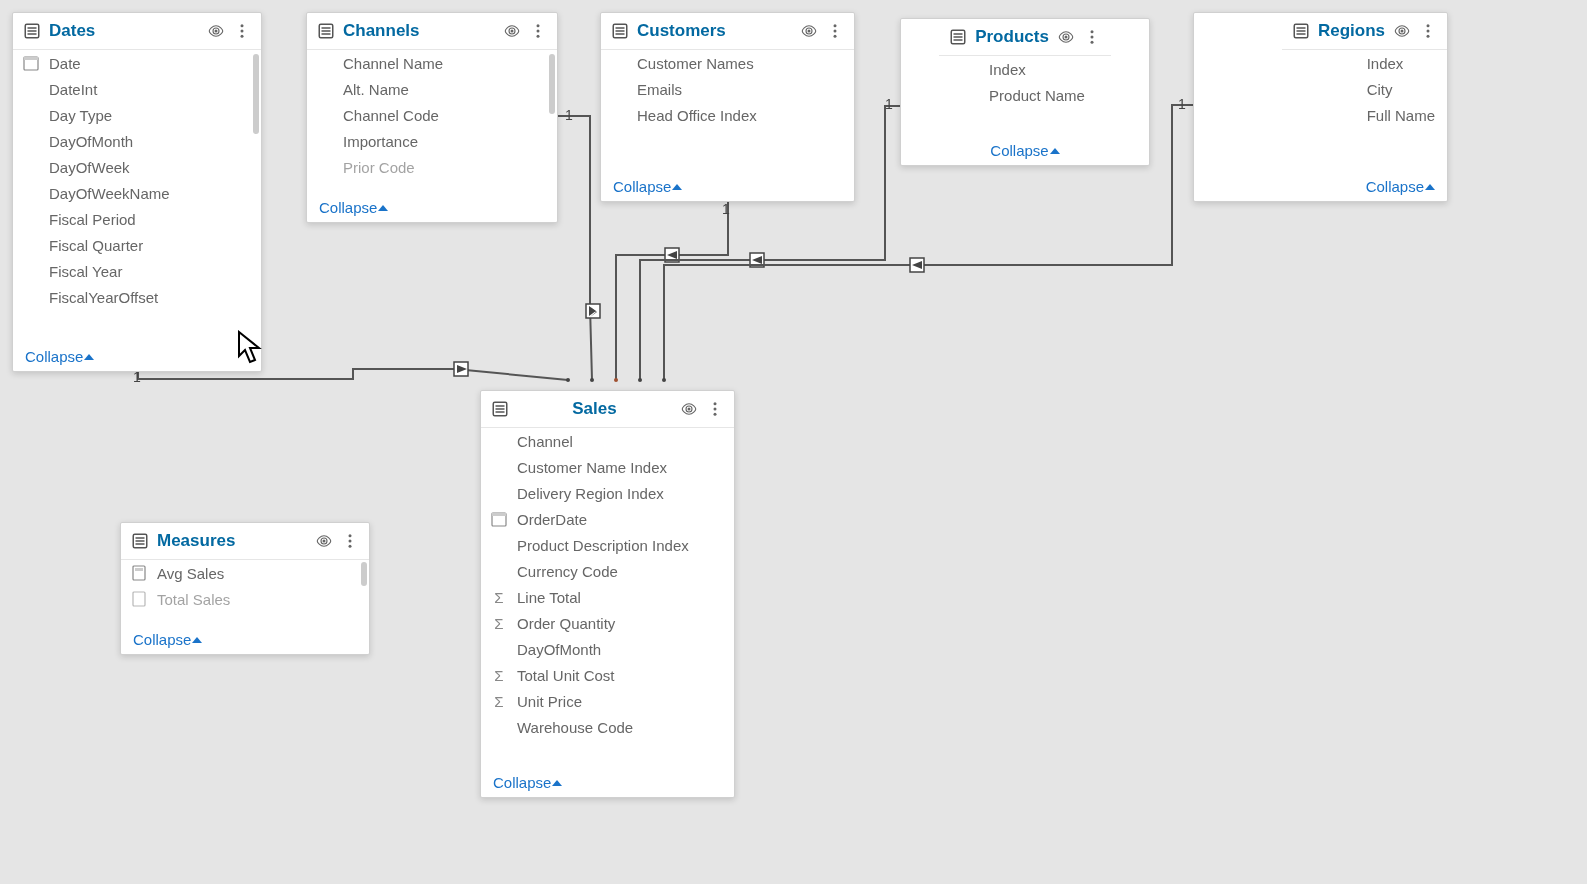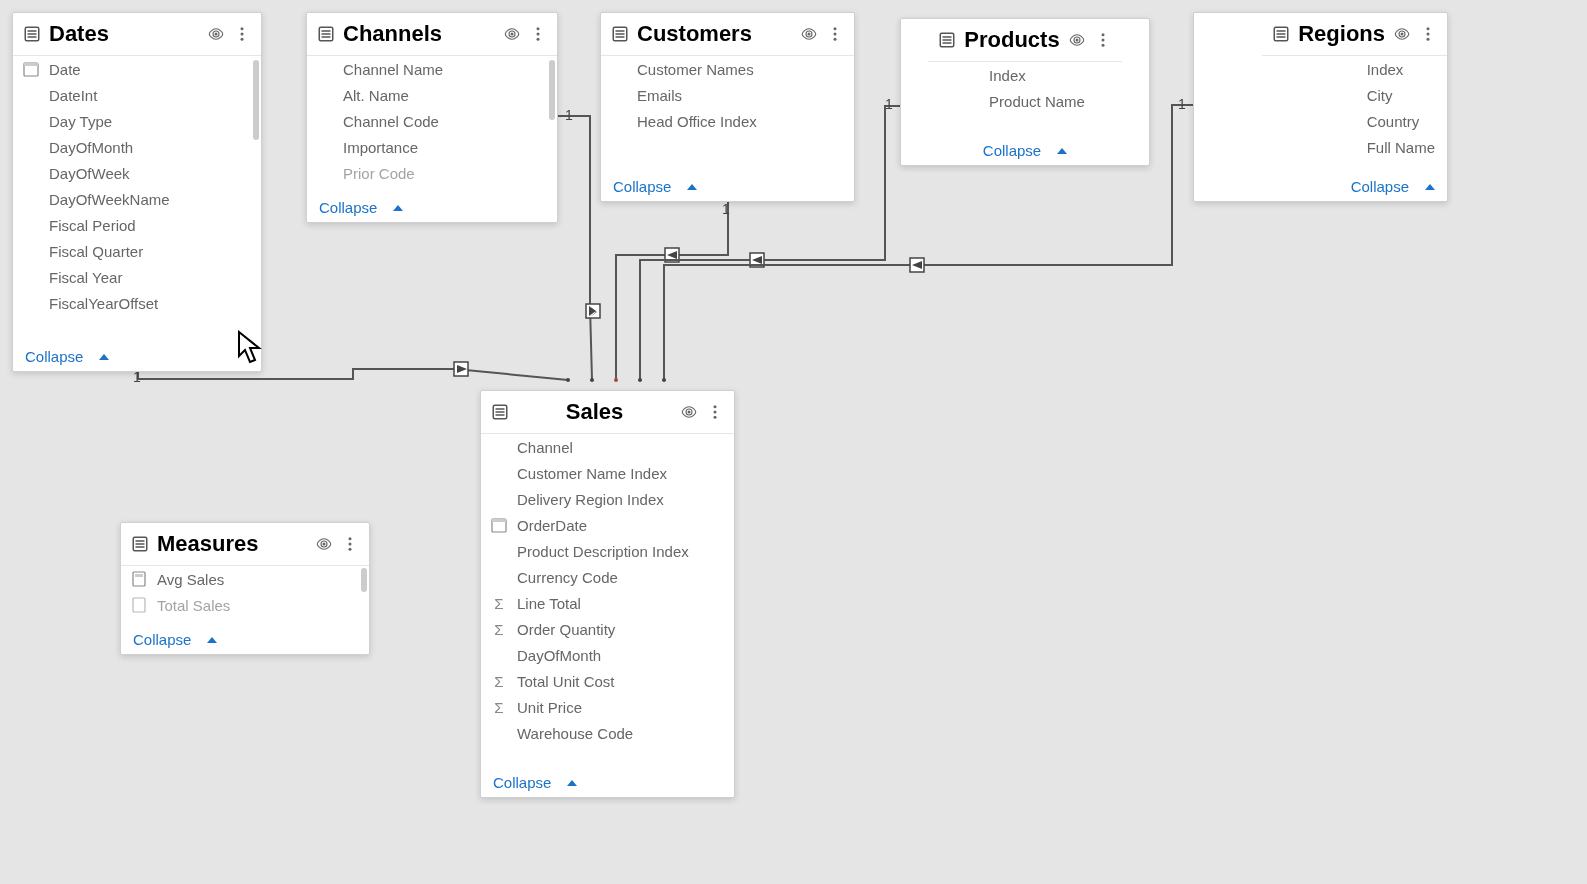--- a/index.html
+++ b/index.html
@@ -44,23 +44,23 @@
   }
   .table-icon {
     width: 18px; height: 18px;
     display: inline-flex;
     align-items: center;
     justify-content: center;
     flex-shrink: 0;
   }
   .table-icon svg { width: 18px; height: 18px; }
   .table-title {
-    font-size: 22px;
+    font-size: 17px;
     font-weight: 600;
-    color: #000000;
+    color: #0369a1;
     flex: 1;
   }
   .eye-icon, .more-icon {
     width: 18px; height: 18px;
     display: inline-flex;
     align-items: center;
     justify-content: center;
     color: #555;
     cursor: pointer;
     flex-shrink: 0;
@@ -102,21 +102,21 @@
     max-height: 12px;
     overflow: hidden;
     opacity: 0.6;
   }
   .collapse-link {
     padding: 6px 12px;
     font-size: 15px;
     color: #1a73c9;
     display: flex;
     align-items: center;
-    gap: 16px;
+    gap: 1px;
     cursor: pointer;
   }
   .collapse-caret {
     display: inline-block;
     width: 0; height: 0;
     border-left: 5px solid transparent;
     border-right: 5px solid transparent;
     border-bottom: 6px solid #1a73c9;
   }
   .cardinality {
@@ -400,23 +400,20 @@
         </span>
     </div>
     <div class="field-list">
       <div class="field-row">
           <span>Index</span>
         </div>
       <div class="field-row">
           <span>City</span>
         </div>
       <div class="field-row">
-          <span>Country</span>
-        </div>
-      <div class="field-row">
           <span>Full Name</span>
         </div>
     </div>
     <div class="collapse-link">
         <span>Collapse</span>
         <span class="collapse-caret"></span>
       </div>
   </div>
 
   <div class="table-card" style="left:480px; top:390px; width:255px; height:408px;text-align:center;">

